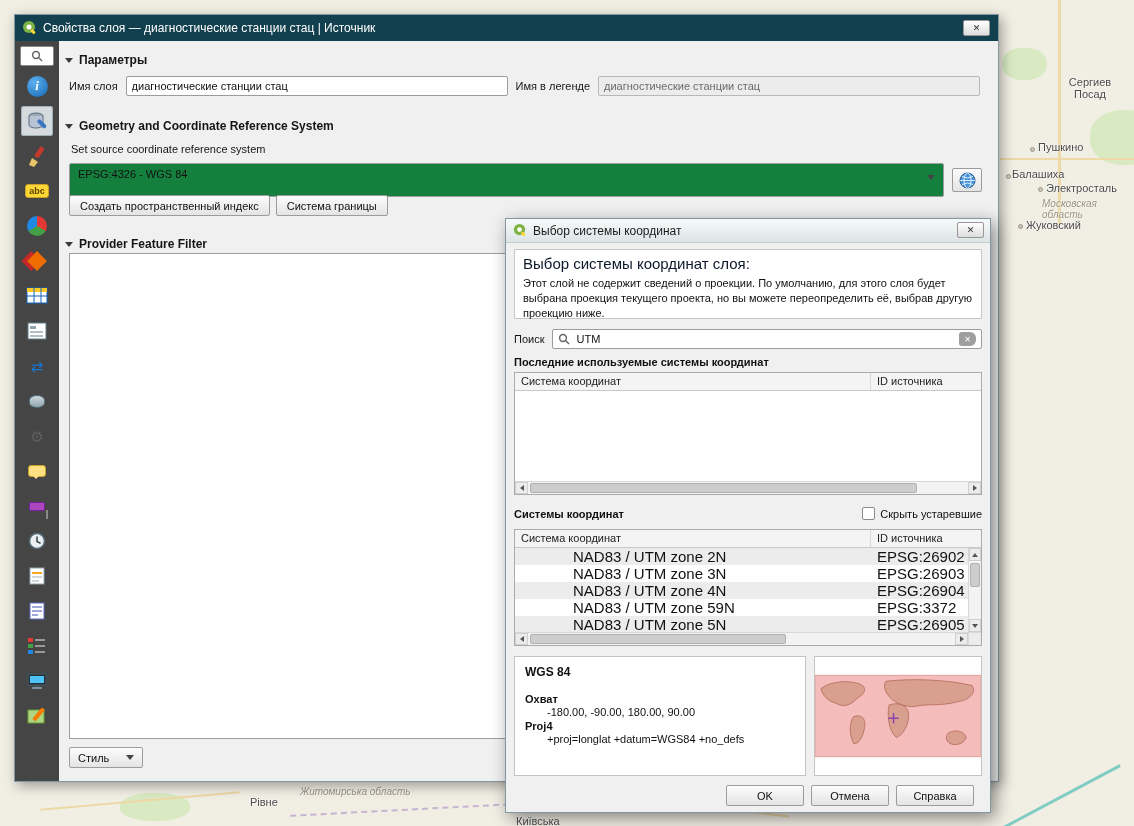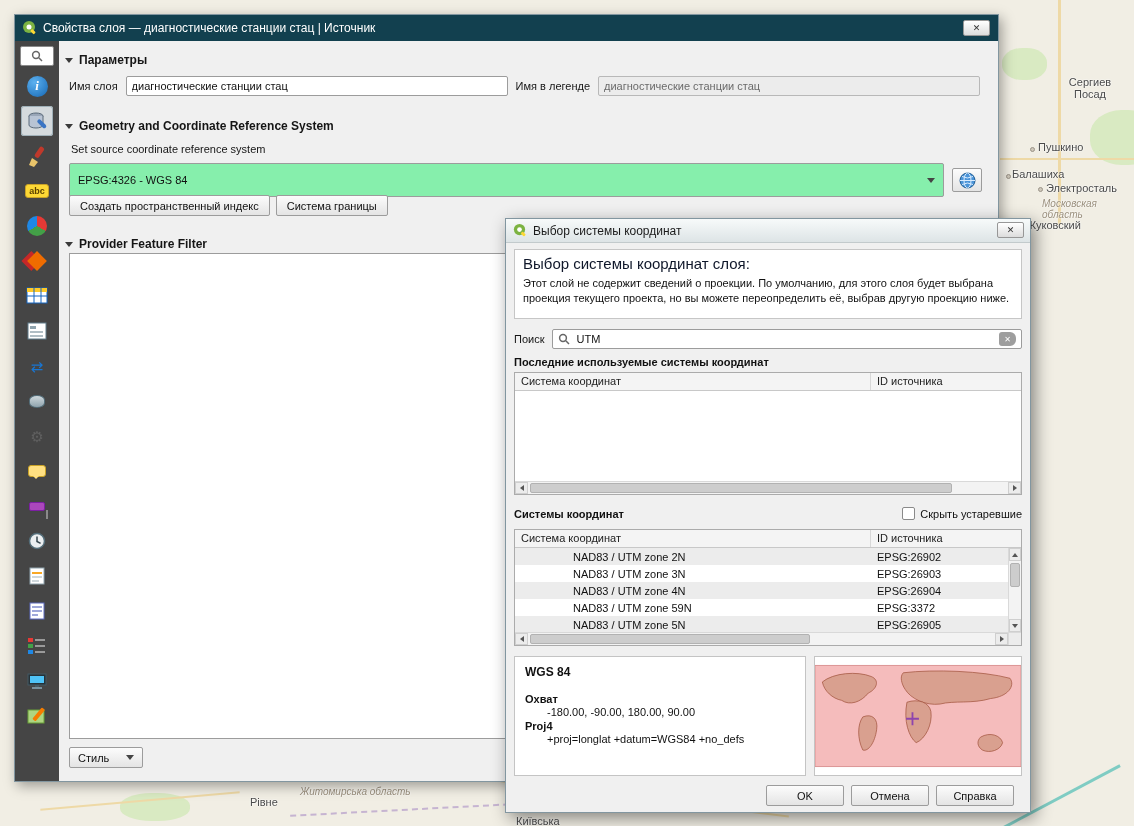--- a/index.html
+++ b/index.html
@@ -11,21 +11,21 @@
   .maplbl.it { font-style:italic; color:#9a8f7c; font-size:10px; }
   .dot { position:absolute; width:5px; height:5px; border-radius:50%; background:#cfc8ba; border:1px solid #9a9488; z-index:1;}
   .mgreen { position:absolute; background:#d9eac2; border-radius:45%; z-index:0;}
   .mroad  { position:absolute; background:#eed9a6; z-index:0;}
   .mteal  { position:absolute; background:#7fccc3; z-index:0;}
   .mbound { position:absolute; border-top:2px dashed #c6b4d1; z-index:0;}
 
   
   .dlg { position:absolute; background:#f0f0f0; border:1px solid #8296a0; }
   .dlg-main { left:14px; top:14px; width:985px; height:768px; z-index:5; box-shadow:3px 4px 12px rgba(0,0,0,.35); }
-  .dlg-crs  { left:505px; top:218px; width:526px; height:595px; z-index:10; box-shadow:4px 5px 16px rgba(0,0,0,.45); }
+  .dlg-crs  { left:505px; top:218px; width:486px; height:595px; z-index:10; box-shadow:4px 5px 16px rgba(0,0,0,.45); }
 
   .tbar { display:flex; align-items:center; gap:6px; padding:8px 6px; font-size:12px; position:relative; }
   .tbar-main { height:26px; background:#12404f; color:#fff; }
   .tbar-crs  { height:24px; background:linear-gradient(#f7fafa,#dde4e6); color:#1b1b1b; border-bottom:1px solid #c2cacc; }
   .closebtn { position:absolute; top:5px; right:8px; width:27px; height:16px; background:linear-gradient(#ffffff,#dcdcdc); border:1px solid #979797; border-radius:2px; font-size:9px; color:#333; display:flex; align-items:center; justify-content:center; line-height:1; cursor:default;}
   .tbar-crs .closebtn { top:3px; right:6px; }
 
   .btn { height:21px; padding:0 10px; font-size:11px; color:#111; background:linear-gradient(#fcfcfc,#e4e4e4); border:1px solid #9c9c9c; border-radius:2px; display:inline-flex; align-items:center; justify-content:center; white-space:nowrap;}
   .txtbox { height:20px; border:1px solid #9c9c9c; border-radius:2px; background:#fff; font-size:11px; padding:0 5px; color:#111; }
   .txtbox.dis { background:#ececec; color:#6b6b6b; border-color:#b8b8b8; }
@@ -50,21 +50,21 @@
   .i-roll { width:16px; height:9px; background:#ab47bc; border:1px solid #7b1fa2; border-radius:2px; position:relative; }
   .i-roll::after { content:""; position:absolute; right:-4px; top:7px; width:2px; height:9px; background:#8a8a8a; }
 
   
   .sec1 { left:50px; top:38px; }
   .row1 { position:absolute; left:54px; top:61px; right:18px; display:flex; align-items:center; gap:8px; font-size:11px; color:#151515;}
   .row1 .txtbox { flex:1; }
   .sec2 { left:50px; top:104px; }
   .crslab { position:absolute; left:56px; top:128px; font-size:11px; color:#151515; }
   .crsrow { position:absolute; left:54px; top:148px; right:16px; display:flex; align-items:center; gap:8px; }
-  .combo { flex:1; height:22px; background:#86efac; border:1px solid #9c9c9c; border-radius:2px; display:flex; align-items:center; padding:16px 8px; font-size:11px; color:#111;}
+  .combo { flex:1; height:22px; background:#15803d; border:1px solid #9c9c9c; border-radius:2px; display:flex; align-items:flex-end; padding:16px 8px; font-size:11px; color:#111;}
   .combo .ar { margin-left:auto; width:0; height:0; border-left:4px solid transparent; border-right:4px solid transparent; border-top:5px solid #444; }
   .globebtn { width:30px; height:24px; padding:0; }
   .btnsrow { position:absolute; left:54px; top:180px; display:flex; gap:6px; }
   .sec3 { left:50px; top:222px; }
   .pbox { position:absolute; left:54px; top:238px; right:16px; bottom:42px; background:#fff; border:1px solid #9c9c9c; }
   .stylebtn { position:absolute; left:54px; bottom:13px; width:74px; justify-content:space-between; padding:0 8px;}
   .stylebtn .ar { width:0; height:0; border-left:4px solid transparent; border-right:4px solid transparent; border-top:5px solid #444; }
 
   
   .crshead { position:absolute; left:8px; top:30px; right:8px; height:70px; background:#fff; border:1px solid #c6c6c6; padding:5px 8px; }
@@ -76,21 +76,21 @@
   .clearbtn { width:17px; height:14px; background:#9e9e9e; border-radius:3px 6px 6px 3px; color:#fff; font-size:8px; display:flex; align-items:center; justify-content:center;}
   .blab { position:absolute; font-weight:bold; font-size:11px; color:#111; }
   .tbl { position:absolute; left:8px; right:8px; background:#fff; border:1px solid #ababab; }
   .tbl-recent { top:153px; height:123px; }
   .tbl-main { top:310px; height:117px; }
   .tblhead { display:flex; height:18px; background:#f4f4f4; border-bottom:1px solid #c8c8c8; font-size:11px; color:#222; }
   .hc { padding:2px 6px; border-right:1px solid #d8d8d8; overflow:hidden; white-space:nowrap;}
   .hc.name { width:356px; }
   .hc.id { flex:1; border-right:none;}
   .rowswrap { position:absolute; left:0; right:13px; top:18px; bottom:13px; overflow:hidden; background:#fff; }
-  .trow { display:flex; height:17px; align-items:center; font-size:11px; color:#111; }
+  .trow { display:flex; height:17px; align-items:center; font-size:15px; color:#111; }
   .trow.alt { background:#ececec; }
   .cname { width:356px; padding-left:58px; overflow:hidden; white-space:nowrap;}
   .cid { flex:1; padding-left:6px; }
   .hsb { position:absolute; left:0; right:0; bottom:0; height:13px; background:#f3f3f3; border-top:1px solid #d9d9d9; display:flex; }
   .tbl-main .hsb { right:13px; }
   .vsb { position:absolute; top:18px; right:0; bottom:13px; width:13px; background:#f3f3f3; border-left:1px solid #d9d9d9; display:flex; flex-direction:column; }
   .sbtn { flex:0 0 13px; background:#ececec; border:1px solid #cfcfcf; display:flex; align-items:center; justify-content:center; }
   .arl { width:0;height:0;border:3px solid transparent;border-right:4px solid #555; margin-left:-3px;}
   .arr { width:0;height:0;border:3px solid transparent;border-left:4px solid #555; margin-right:-3px;}
   .aru { width:0;height:0;border:3px solid transparent;border-bottom:4px solid #555; margin-top:-3px;}

